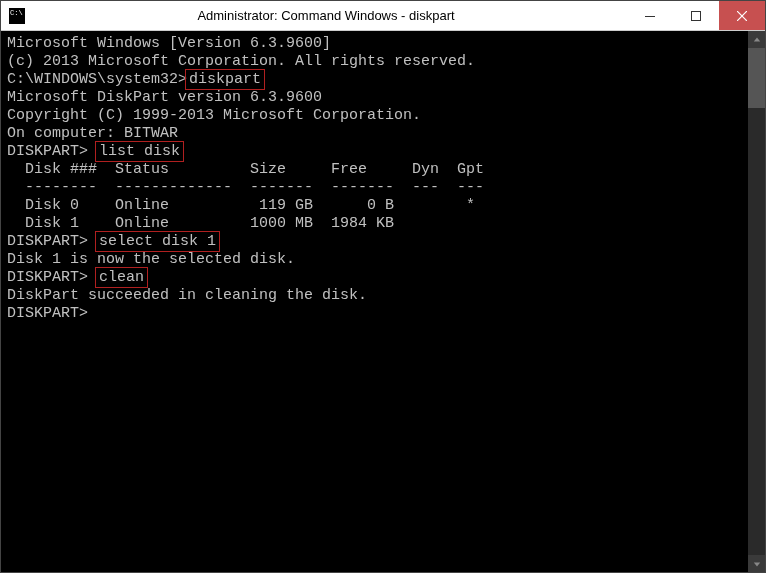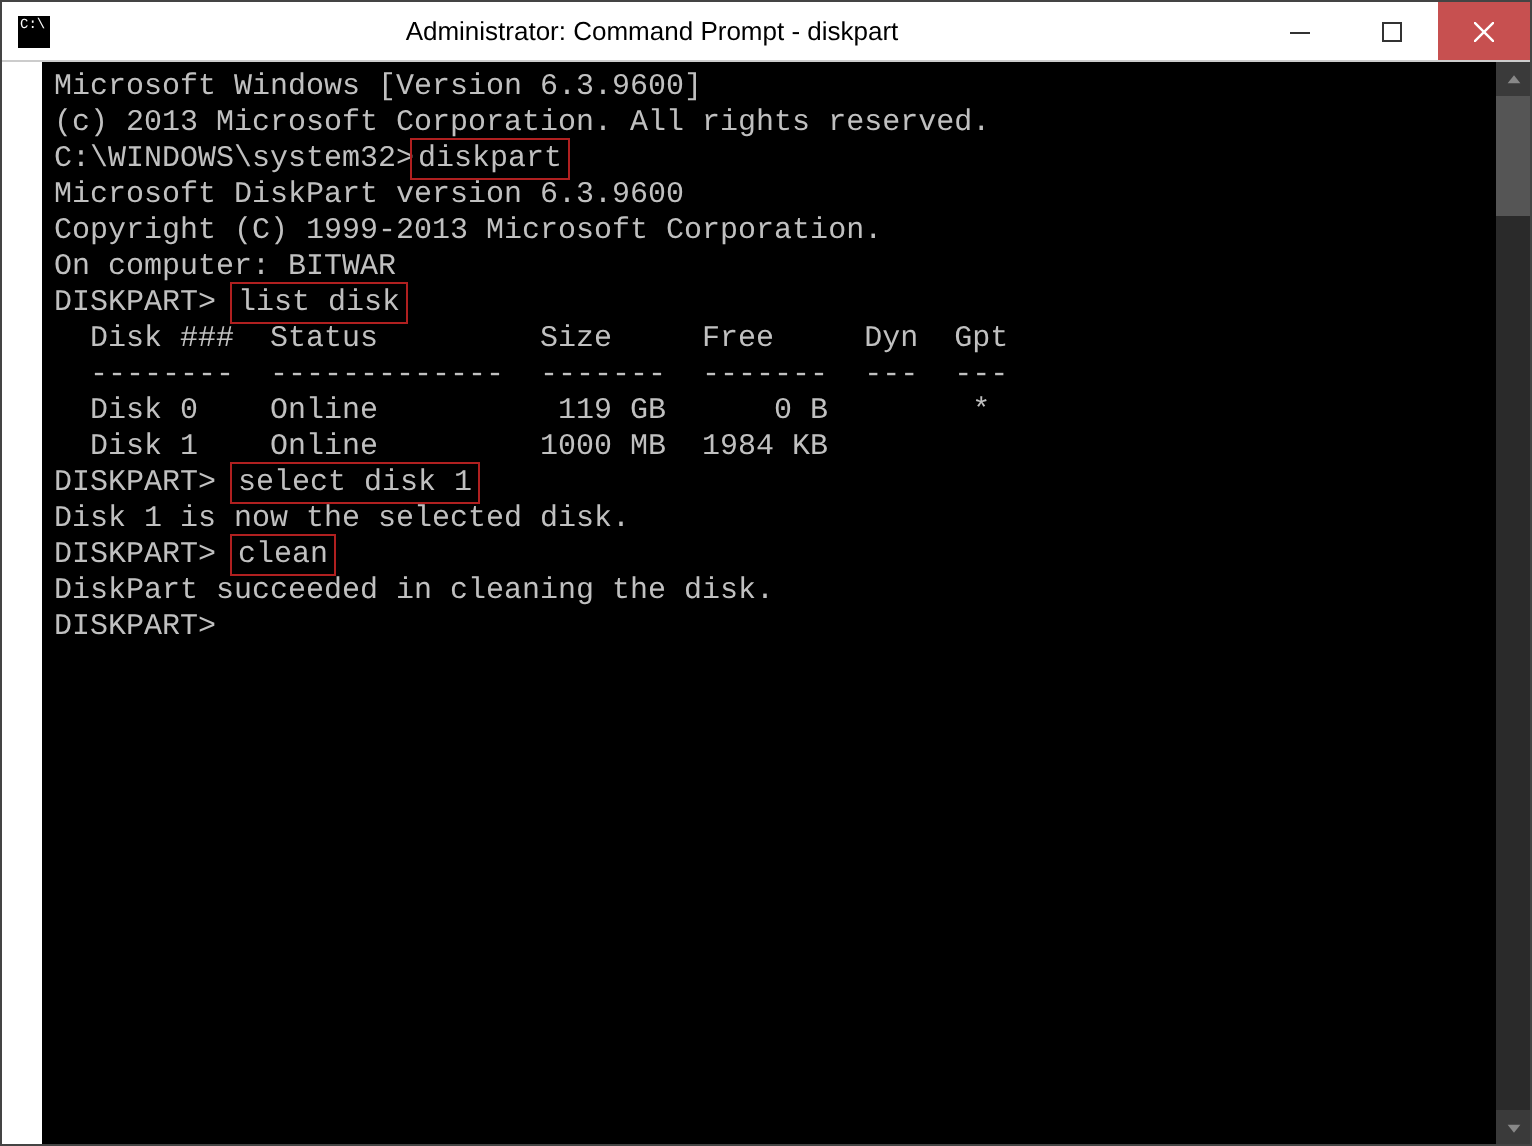--- a/index.html
+++ b/index.html
@@ -64,21 +64,20 @@
     .titlebar-btn.close {
       background: #c75050;
       color: #fff;
     }
     .titlebar-btn svg { width: 10px; height: 10px; }
     .console-area {
       flex: 1;
       display: flex;
       background: #0f766e;
       position: relative;
-      margin-left: 20px;
     }
     .console {
       flex: 1;
       background: #000;
       color: #c0c0c0;
       font-family: "Consolas", "Courier New", monospace;
       font-size: 15px;
       line-height: 18px;
       padding: 4px 6px;
       white-space: pre;
@@ -120,21 +119,21 @@
     }
     .line { display: block; }
   </style>
 </head>
 <body>
 
 <div class="window">
 
   <div class="titlebar">
     <div class="titlebar-icon"></div>
-    <div class="titlebar-title">Administrator: Command Prompt - diskpart</div>
+    <div class="titlebar-title">Administrator: Command Windows - diskpart</div>
     <div class="titlebar-buttons">
       <div class="titlebar-btn">
         <svg viewBox="0 0 10 10">
             <rect x="0" y="5" width="10" height="1" fill="#333"></rect>
           </svg>
       </div>
       <div class="titlebar-btn">
         <svg viewBox="0 0 10 10">
             <rect x="0.5" y="0.5" width="9" height="9" fill="none" stroke="#333" stroke-width="1"></rect>
           </svg>

